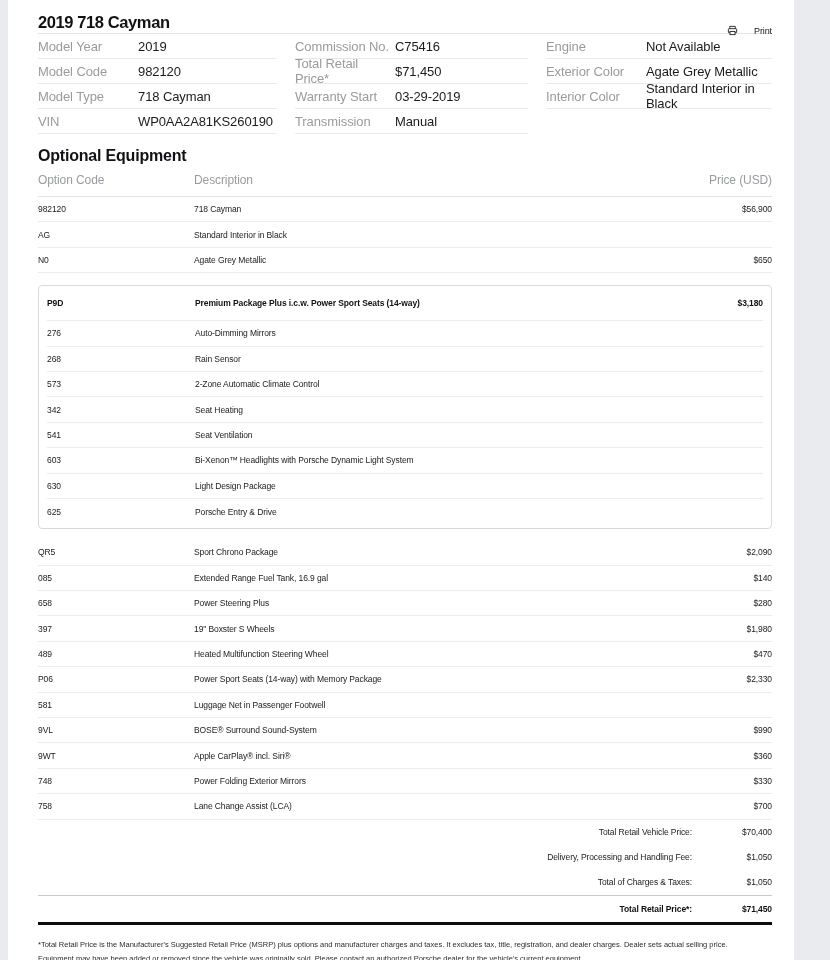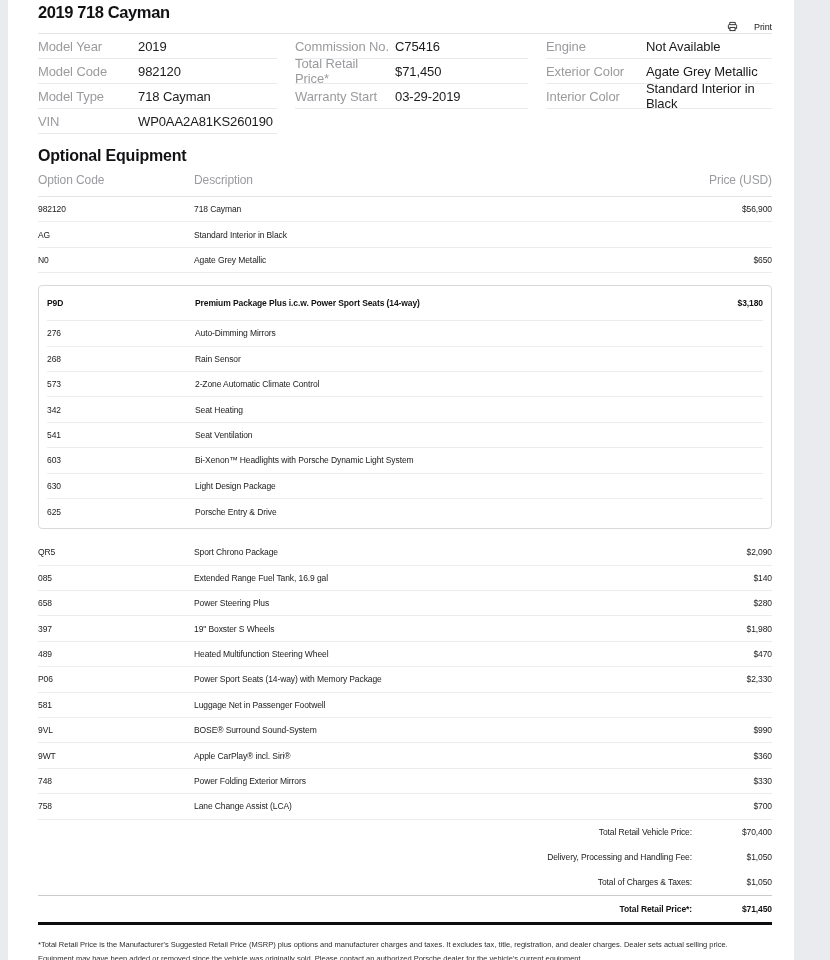--- a/index.html
+++ b/index.html
@@ -12,23 +12,23 @@
     position:relative;
   }
   .sheet {
     position:absolute; left:8px; top:0;
     width:786px; height:960px;
     background:#ffffff;
     padding:0 22px 0 30px;
     overflow:hidden;
   }
   
-  .header { display:flex; justify-content:space-between; align-items:flex-start; padding-top:3px; height:33px; }
+  .header { display:flex; justify-content:space-between; align-items:flex-start; padding-top:13px; height:33px; }
   .page-title { font-size:16.5px; font-weight:bold; letter-spacing:-0.4px; color:#121214; }
-  .print-btn { display:flex; align-items:center; gap:16px; font-size:9px; color:#222326; cursor:pointer; margin-top:18px; }
+  .print-btn { display:flex; align-items:center; gap:16px; font-size:9px; color:#222326; cursor:pointer; margin-top:12px; }
   .print-btn svg { display:block; }
   
   .info-grid { display:grid; grid-template-columns:239px 233px 1fr; column-gap:18px; border-top:1px solid #e3e4e6; }
   .info-row { display:flex; align-items:center; height:25px; border-bottom:1px solid #e9eaec; font-size:13px; }
   .info-label { width:100px; flex-shrink:0; color:#9a9b9e; }
   .info-value { color:#1b1b1d; }
   
   .section-heading { font-size:16px; font-weight:bold; color:#121214; margin-top:13px; letter-spacing:-0.2px; }
   .opt-header { display:flex; align-items:flex-end; font-size:12px; color:#9a9b9e; padding:8px 0 9px; border-bottom:1px solid #e3e4e6;justify-content:center; }
   .col-code  { width:156px; flex-shrink:0; }
@@ -97,20 +97,24 @@
     <span class="info-value">C75416</span>
   </div>
         <div class="info-row">
     <span class="info-label">Total Retail Price*</span>
     <span class="info-value">$71,450</span>
   </div>
         <div class="info-row">
     <span class="info-label">Warranty Start</span>
     <span class="info-value">03-29-2019</span>
   </div>
+        <div class="info-row">
+    <span class="info-label">Transmission</span>
+    <span class="info-value">Manual</span>
+  </div>
       </div>
     <div id="info-col-2">
         <div class="info-row">
     <span class="info-label">Engine</span>
     <span class="info-value">Not Available</span>
   </div>
         <div class="info-row">
     <span class="info-label">Exterior Color</span>
     <span class="info-value">Agate Grey Metallic</span>
   </div>

